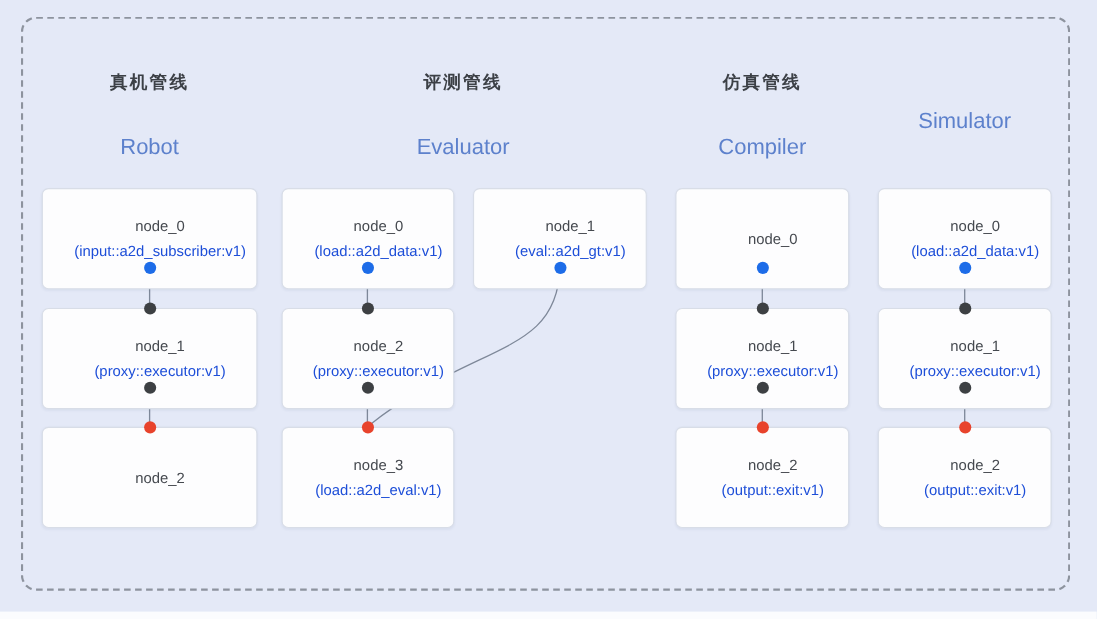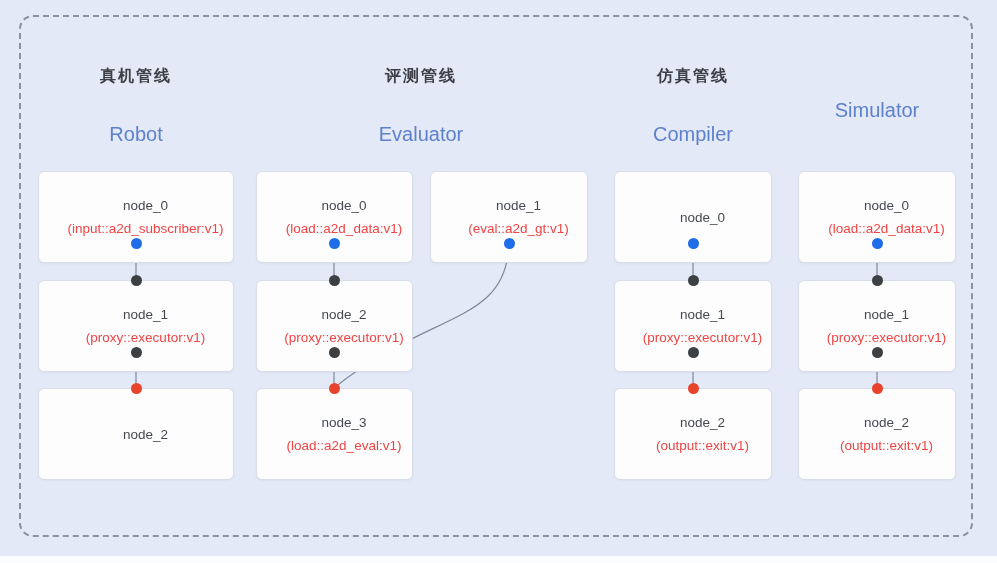--- a/index.html
+++ b/index.html
@@ -38,21 +38,21 @@
     position:absolute;height:92px;box-sizing:border-box;
     background:#fdfdfe;
     border:1px solid #d8dde7;
     border-radius:6px;
     box-shadow:0 1px 2px rgba(40,60,100,0.05);
     display:flex;flex-direction:column;align-items:center;justify-content:center;
     z-index:2;
     padding-left:19px;
   }
   .node-name{font-size:13.5px;color:#45494f;line-height:23px;}
-  .node-impl{font-size:13.5px;color:#ef4444;line-height:23px;}
+  .node-impl{font-size:13.5px;color:#1d4ed8;line-height:23px;}
   .dot{
     position:absolute;width:11px;height:11px;border-radius:50%;z-index:3;
   }
   .dot.blue{background:#1d6ce8;}
   .dot.dark{background:#3d4043;}
   .dot.red{background:#e8432c;}
 </style>
 </head>
 <body>
 

